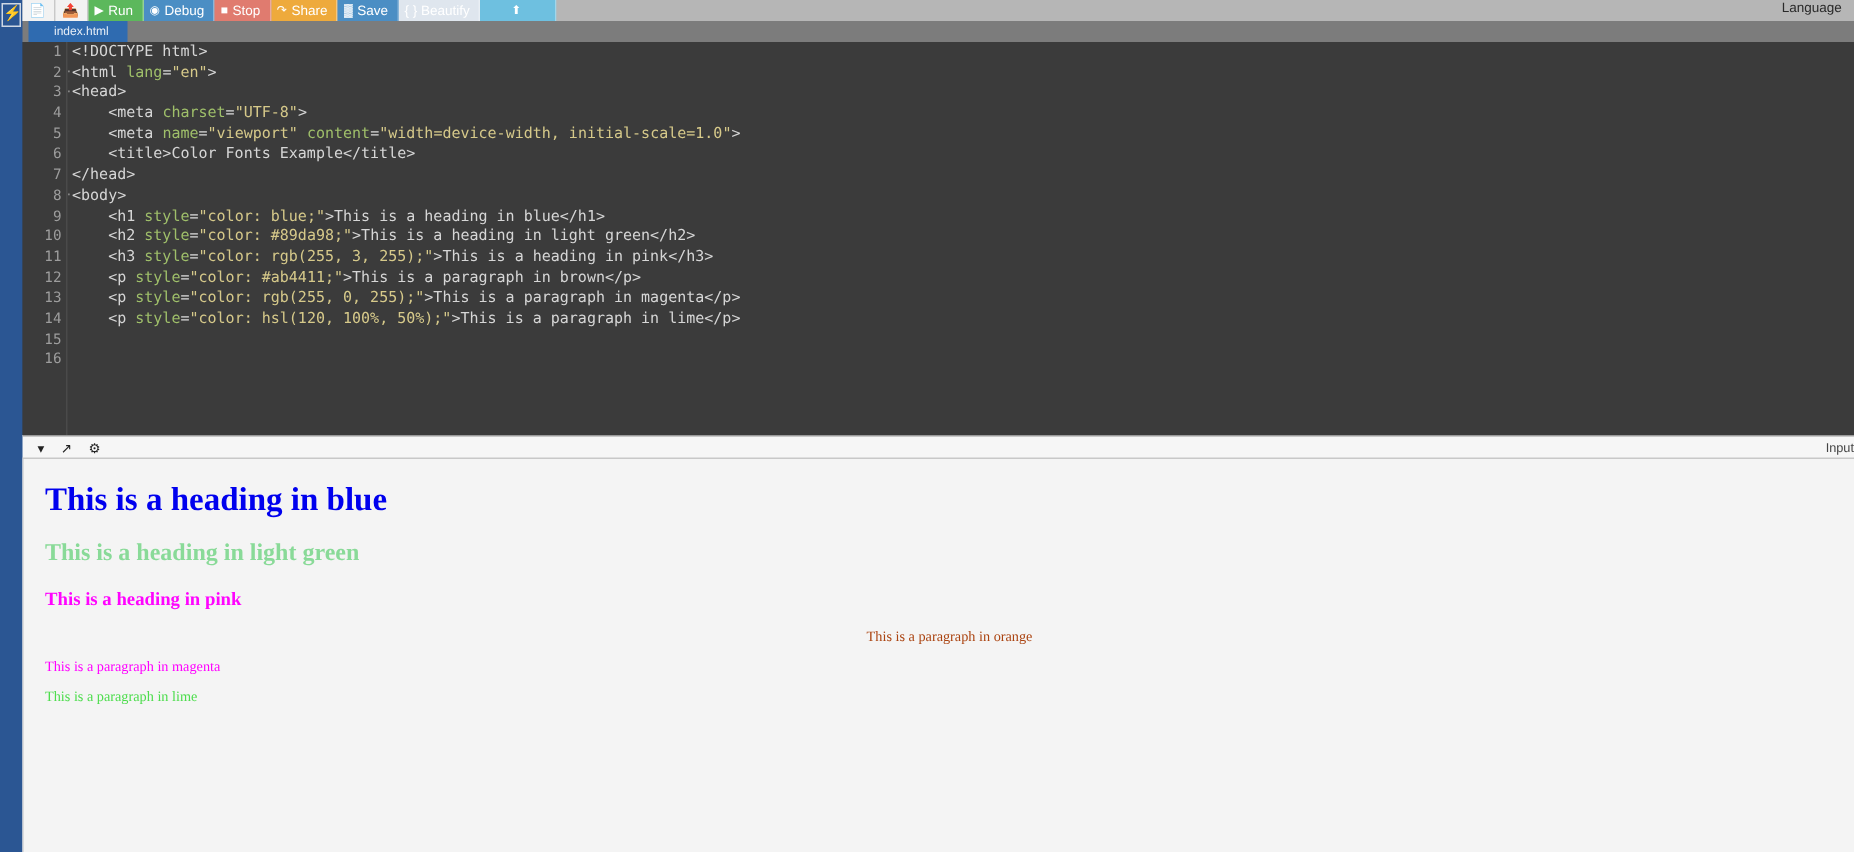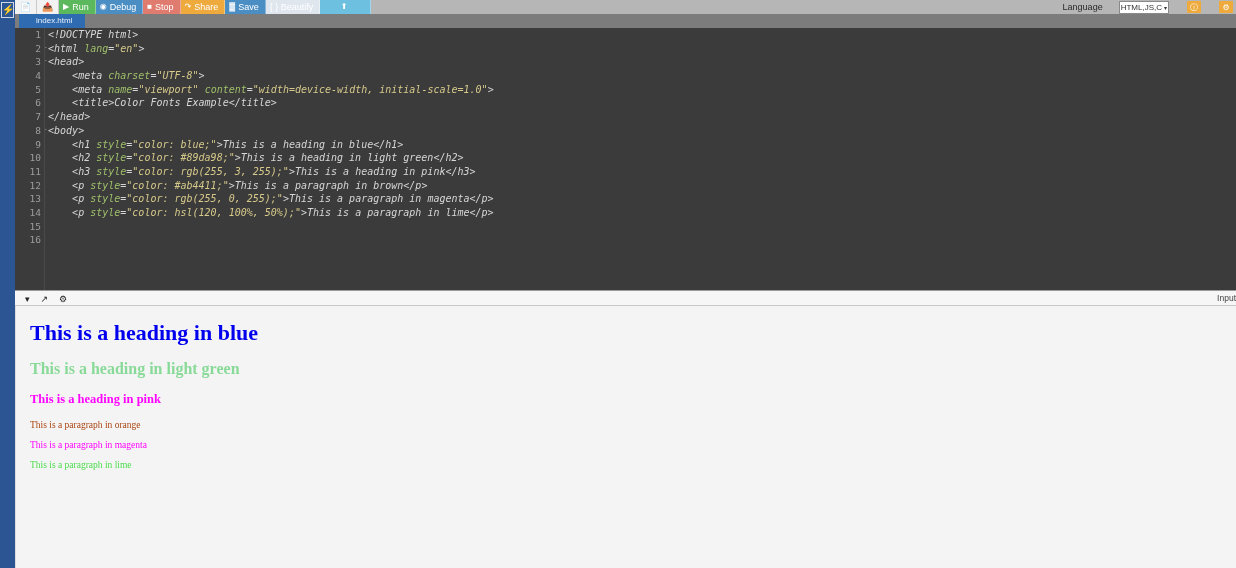--- a/index.html
+++ b/index.html
@@ -72,23 +72,24 @@
   .tb-stop    { background: #e07b6f; }
   .tb-share   { background: #eeaa3c; }
   .tb-save    { background: #4b8ec4; }
   .tb-beautify{ background: #dfe6ee; color: #ffffff; }
   .tb-upload  { background: #6ec0e0; justify-content: center; width: 40px; }
   #toolbar-spacer { flex: 1; background: #b6b6b6; }
 
   #lang-wrap {
     display: flex;
     align-items: center;
-    gap: 16px;
+    gap: 4px;
     padding-right: 3px;
     background: #b6b6b6;
+    flex-direction: column;
   }
   #lang-label { color: #2a2a2a; font-size: 9px; }
   #lang-select {
     background: #ffffff;
     border: 1px solid #8a8a8a;
     height: 11px;
     line-height: 10px;
     font-size: 8px;
     color: #333;
     padding: 0 1px;
@@ -165,21 +166,20 @@
     width: 1180px;
     height: 262px;
   }
   #code .cl {
     height: 13.7px;
     line-height: 13.7px;
     font-family: "DejaVu Sans Mono", monospace;
     font-size: 10px;
     white-space: pre;
     color: #d4d4d4;
-    font-style: italic;
   }
   .t-tag    { color: #d6d6d6; }
   .t-attr   { color: #9fbf6a; }
   .t-str    { color: #d6c98a; }
   .t-txt    { color: #d6d6d6; text-align: right; }
   .t-punc   { color: #d6d6d6; }
   .caret-bar {
     display: inline-block;
     width: 1px;
     height: 10px;
@@ -353,17 +353,17 @@
     <span>⚙</span>
   </div>
   <div class="ph-title">Input</div>
 </div>
 
 <div id="preview-body">
   <div id="preview-content">
       <h1 style="color: rgb(0, 0, 238);">This is a heading in blue</h1>
       <h2 style="color: rgb(137, 218, 152);">This is a heading in light green</h2>
       <h3 style="color: rgb(255, 3, 255);">This is a heading in pink</h3>
-      <p style="color: rgb(171, 68, 17);">This is a paragraph in orange</p>
+      <p style="color: rgb(171, 68, 17); text-align: center;">This is a paragraph in orange</p>
       <p style="color: rgb(255, 0, 255);">This is a paragraph in magenta</p>
       <p style="color: rgb(77, 221, 77);">This is a paragraph in lime</p>
     </div>
 </div>
 
 </body></html>

